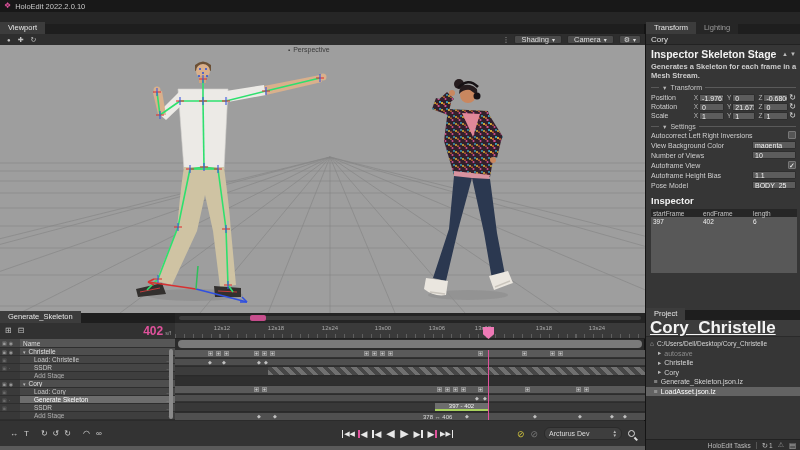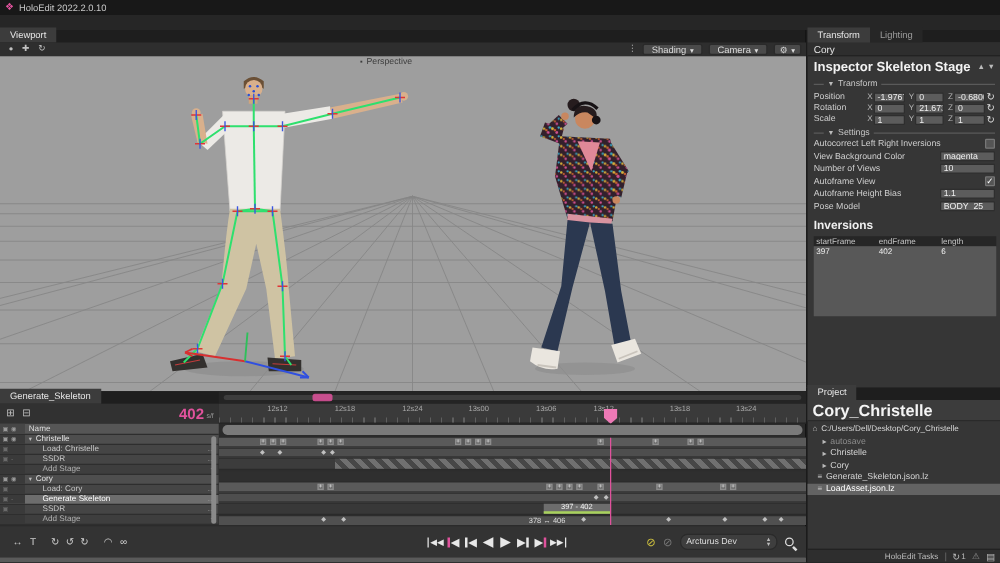--- a/index.html
+++ b/index.html
@@ -265,20 +265,21 @@
     <div style="height:11px;background:#2e2e2e;border-bottom:1px solid #222;display:flex;align-items:center;padding-left:5px;">
       <span style="font-size:8px;color:#e0e0e0;">Cory</span>
     </div>
 
     <div style="padding:3px 4px 0 5px;">
       <div style="display:flex;align-items:center;">
         <div style="font-size:10.5px;font-weight:bold;color:#f2f2f2;flex:1;line-height:12px;">Inspector Skeleton Stage</div>
         <span style="font-size:6px;color:#bbb;margin-right:2px;">▲</span>
         <span style="font-size:6px;color:#bbb;">▼</span>
       </div>
+      <div style="font-size:7.5px;font-weight:bold;color:#cdcdcd;line-height:9px;margin-top:2px;width:146px;">Generates a Skeleton for each frame in a Mesh Stream.</div>
 
       <div style="display:flex;align-items:center;gap:3px;margin-top:4px;">
         <span class="secline" style="max-width:8px;"></span>
         <span style="font-size:5.5px;color:#bbb;">▼</span>
         <span style="font-size:7px;color:#c8c8c8;">Transform</span>
         <span class="secline"></span>
       </div>
 
       <div style="margin-top:2px;">
         <div class="srow" style="height:9px;padding:0;">
@@ -338,21 +339,21 @@
       </div>
       <div class="srow" style="padding:0;">
         <span>Autoframe Height Bias</span>
         <span class="field" style="width:44px;">1.1</span>
       </div>
       <div class="srow" style="padding:0;">
         <span>Pose Model</span>
         <span class="field" style="width:44px;">BODY_25</span>
       </div>
 
-      <div style="font-size:9.5px;font-weight:bold;color:#f0f0f0;margin-top:5px;">Inversions</div>
+      <div style="font-size:9.5px;font-weight:bold;color:#f0f0f0;margin-top:5px;">Inspector</div>
       <div style="margin-top:3px;width:146px;">
         <div style="display:flex;background:#262626;height:8px;align-items:center;font-size:6.5px;color:#c4c4c4;">
           <span style="width:52px;padding-left:2px;">startFrame</span>
           <span style="width:50px;">endFrame</span>
           <span style="width:40px;">length</span>
         </div>
         <div style="background:#585858;height:56px;">
           <div style="display:flex;font-size:6.5px;color:#f0f0f0;height:9px;align-items:center;">
             <span style="width:52px;padding-left:2px;">397</span>
             <span style="width:50px;">402</span>
@@ -597,22 +598,22 @@
       </div>
     </div>
 
     <div class="abs" style="left:0;top:133px;width:645px;height:4px;background:#5a5a5a;"></div>
   </div>
 
   <div class="abs" style="left:645px;top:310px;width:155px;height:140px;background:#363636;border-left:1px solid #141414;">
     <div class="tabbar" style="height:10px;">
       <span class="tab active">Project</span>
     </div>
-    <div style="height:17px;background:#3c3c3c;font-size:13px;font-weight:bold;color:#f4f4f4;
-                display:flex;align-items:center;padding-left:4px;border-bottom:1px solid #2a2a2a;">Cory_Christelle</div>
+    <div style="height:17px;background:#3c3c3c;font-size:17px;font-weight:bold;color:#f4f4f4;
+                display:flex;align-items:center;padding-left:4px;border-bottom:1px solid #2a2a2a;text-decoration:underline;">Cory_Christelle</div>
     <div style="padding-top:2px;">
       <div class="tree-row">
         <span class="tico">⌂</span>
         <span style="font-size:6.5px;">C:/Users/Dell/Desktop/Cory_Christelle</span>
       </div>
       <div class="tree-row dim" style="padding-left:12px;">
         <span class="tico">▸</span>
         <span>autosave</span>
       </div>
       <div class="tree-row" style="padding-left:12px;">

